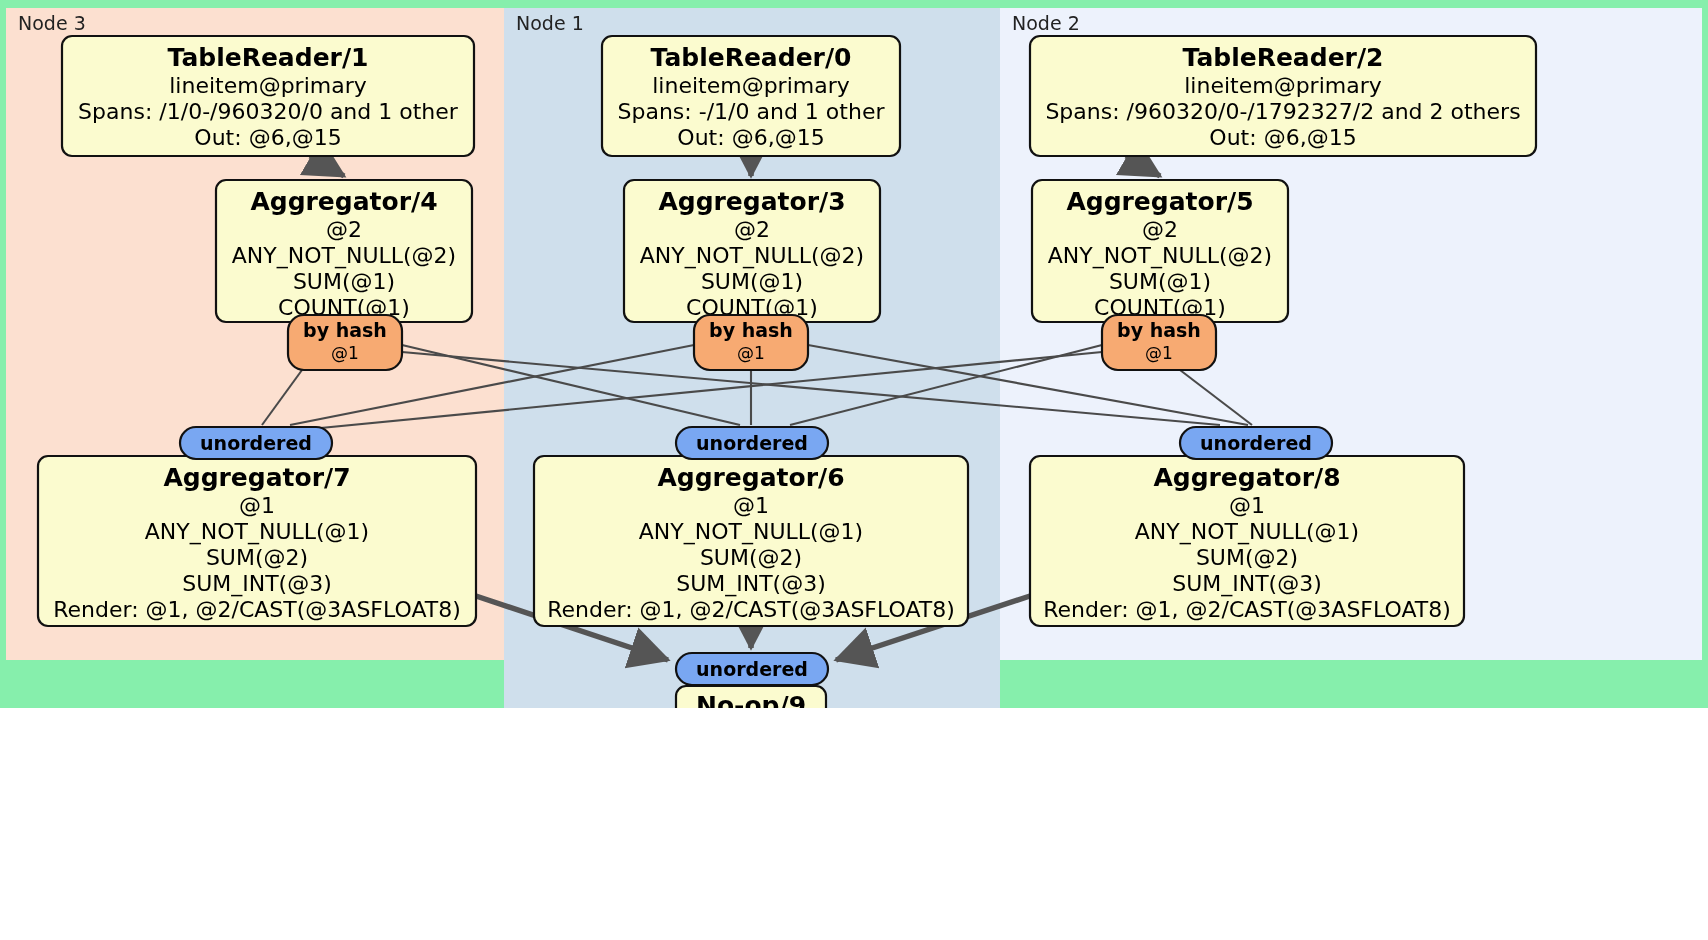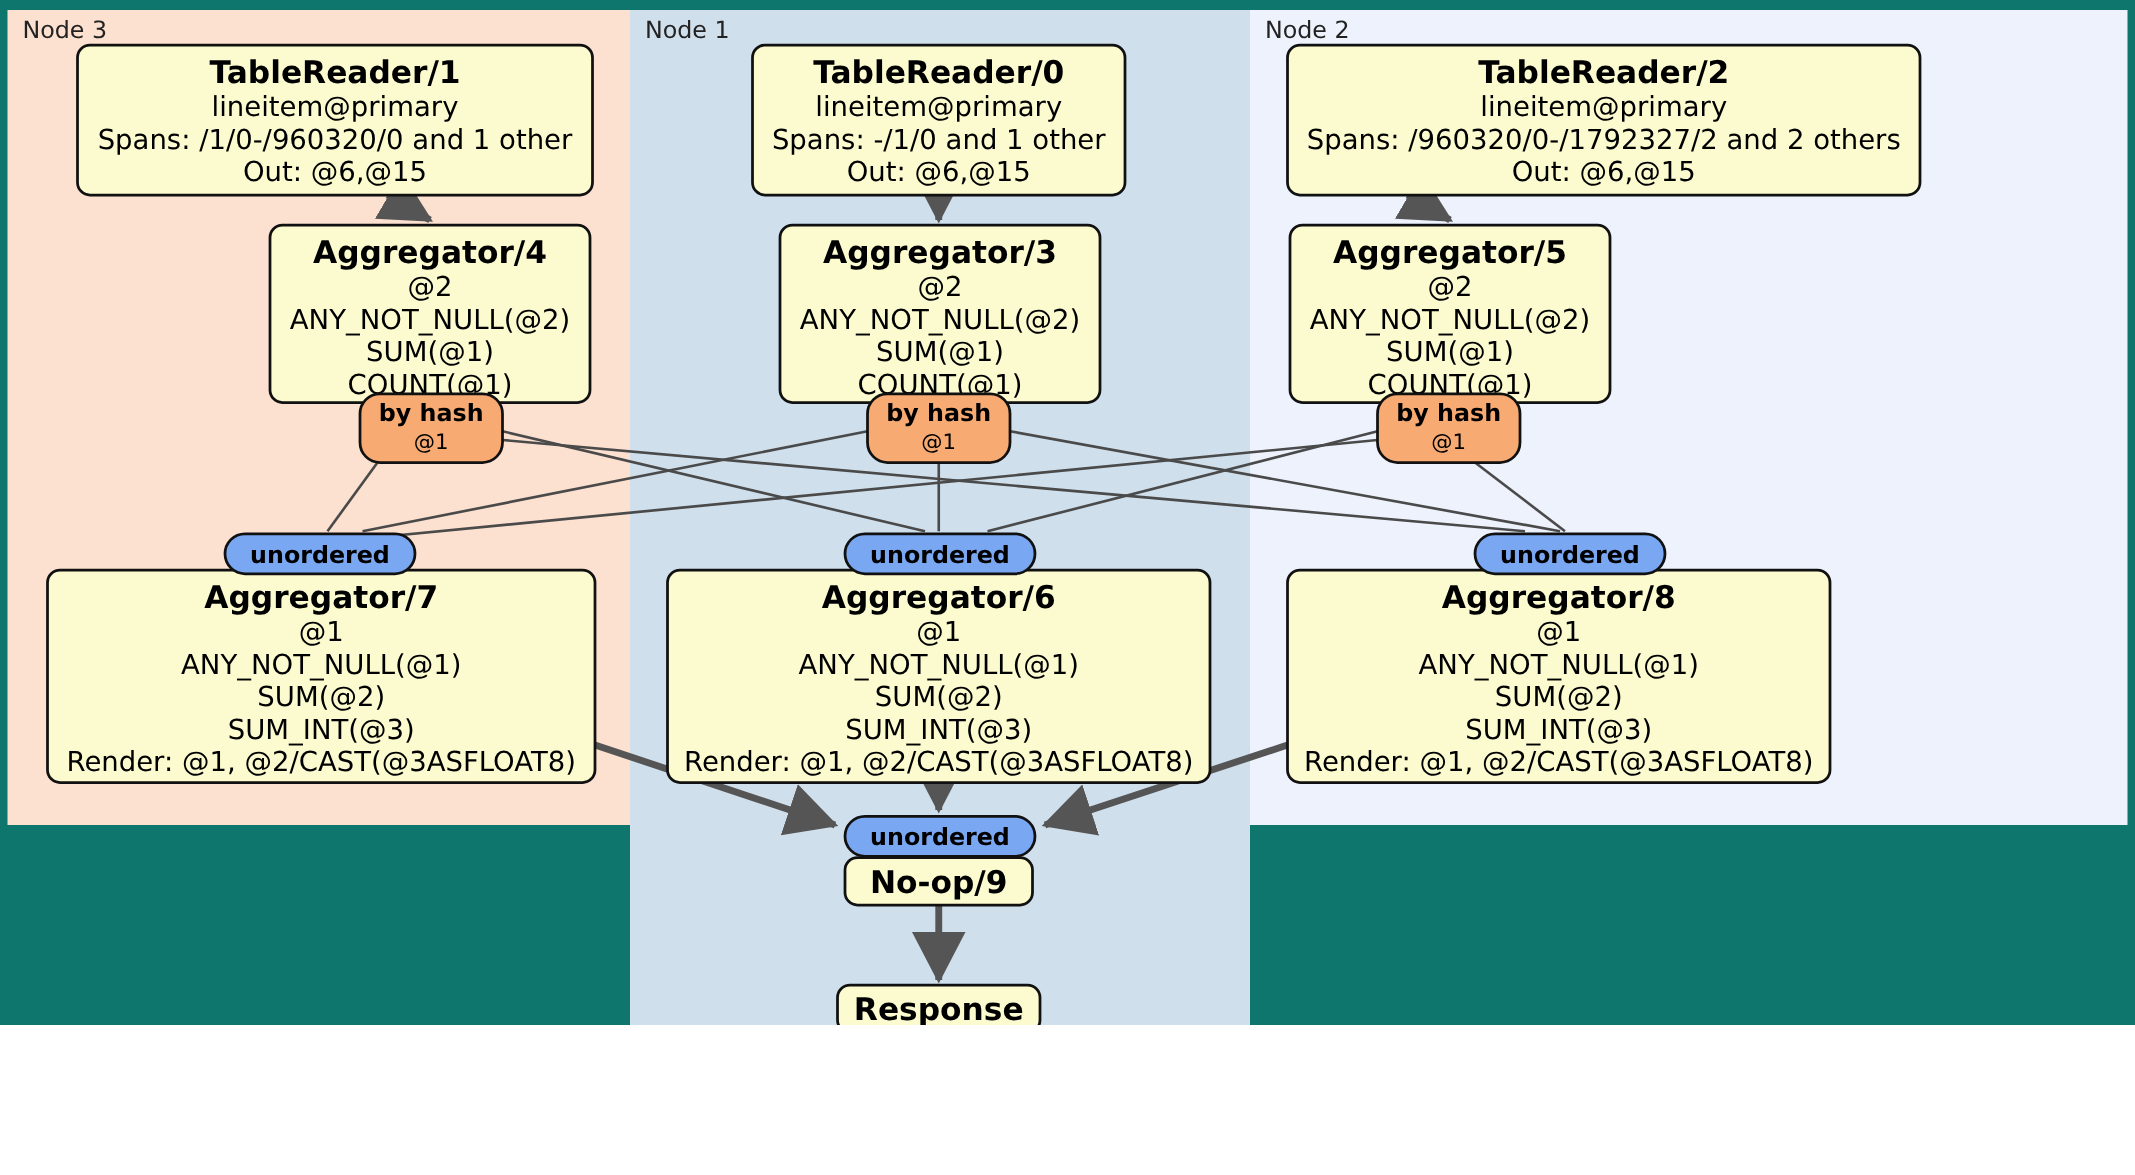--- a/index.html
+++ b/index.html
@@ -1,17 +1,17 @@
 <!DOCTYPE html>
 <html><head>
 <meta charset="utf-8">
 <style>
   html,body{margin:0;padding:0;background:#ffffff;}
   body{font-family:"DejaVu Sans","Liberation Sans",sans-serif;}
-  #stage{position:relative;width:1708px;height:820px;background:#0f766e;overflow:hidden;}
+  #stage{position:relative;width:1708px;height:708px;background:#86efac;overflow:hidden;}
   svg{position:absolute;left:0;top:0;width:1708px;height:940px;}
   .panel-label{font-size:19px;fill:#222222;font-family:"DejaVu Sans","Liberation Sans",sans-serif;}
   .nodebox{fill:#fbfbcf;stroke:#111111;stroke-width:2.2;}
   .proc-title{font-size:25px;font-weight:bold;fill:#000000;text-anchor:middle;font-family:"DejaVu Sans","Liberation Sans",sans-serif;}
   .proc-line{font-size:22px;fill:#000000;text-anchor:middle;font-family:"DejaVu Sans","Liberation Sans",sans-serif;}
   .hashbox{fill:#f7aa72;stroke:#111111;stroke-width:2.2;}
   .hash-title{font-size:19px;font-weight:bold;fill:#000000;text-anchor:middle;font-family:"DejaVu Sans","Liberation Sans",sans-serif;}
   .hash-sub{font-size:17px;fill:#000000;text-anchor:middle;font-family:"DejaVu Sans","Liberation Sans",sans-serif;}
   .syncbox{fill:#79a7f2;stroke:#111111;stroke-width:2.2;}
   .sync-title{font-size:19px;font-weight:bold;fill:#000000;text-anchor:middle;font-family:"DejaVu Sans","Liberation Sans",sans-serif;}

